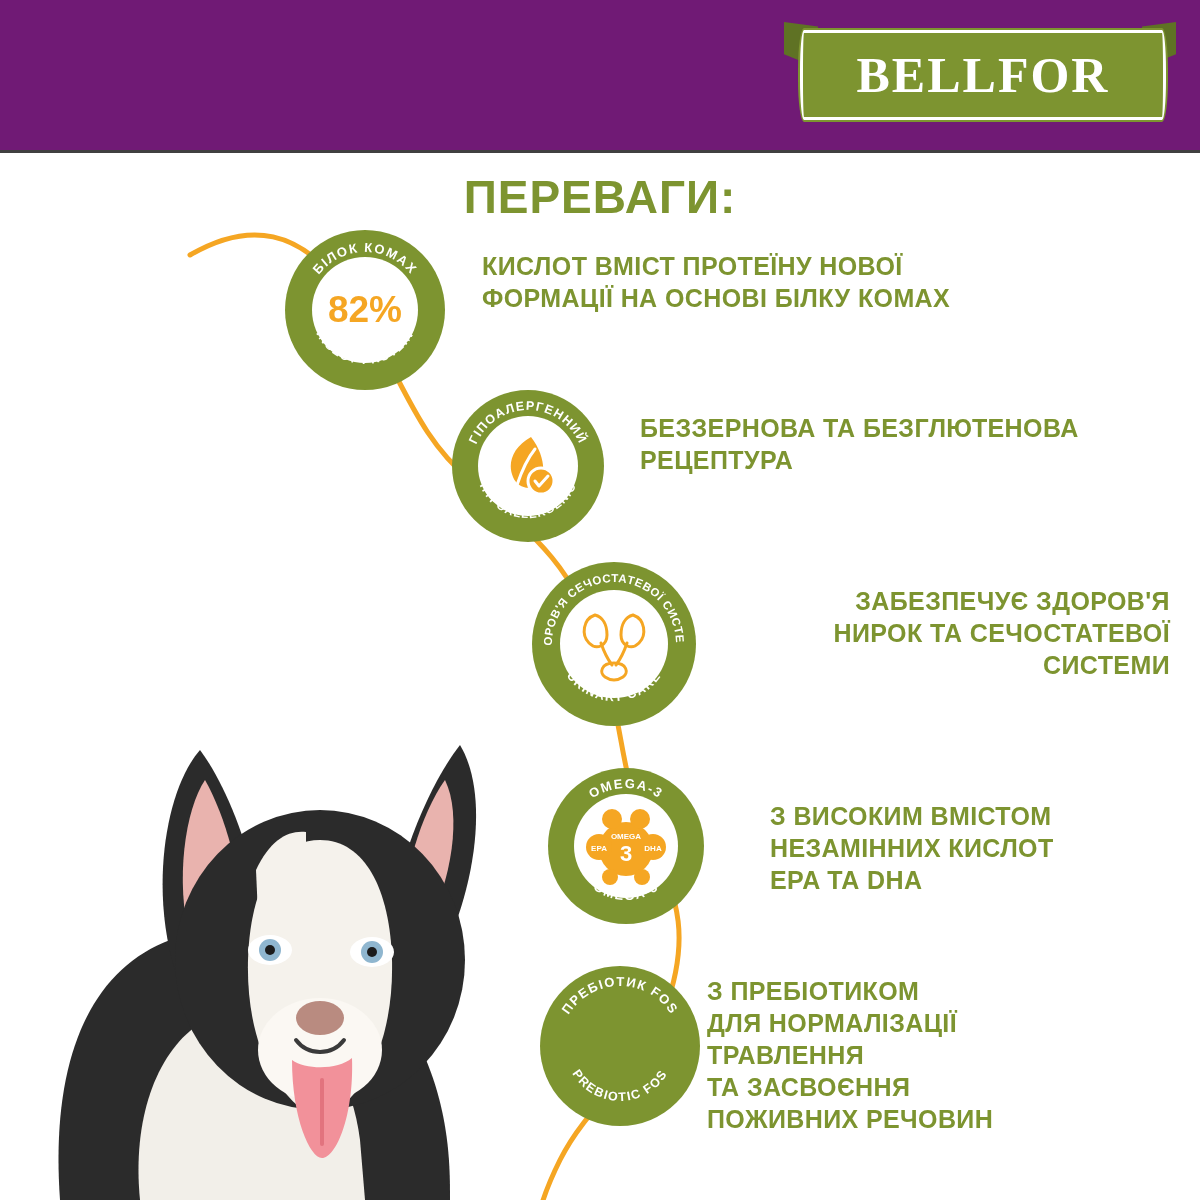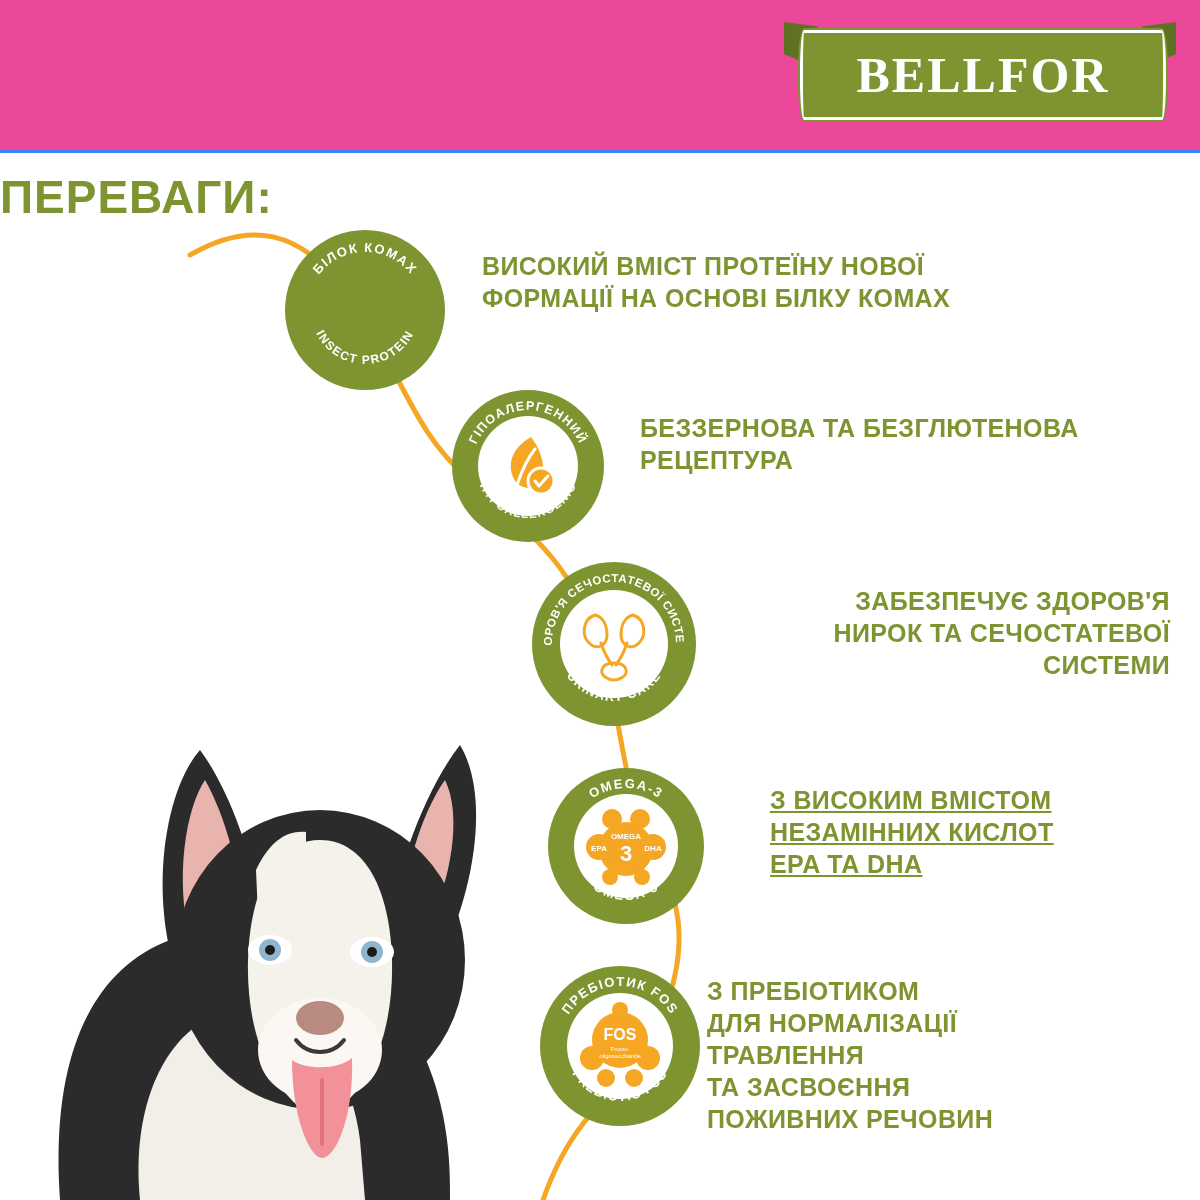--- a/index.html
+++ b/index.html
@@ -14,22 +14,22 @@
     overflow: hidden;
     font-family: "Liberation Sans", sans-serif;
   }
 
   
   .brand-band {
     position: absolute;
     left: 0; top: 0;
     width: 1200px;
     height: 150px;
-    background: #ec4899;
-    border-bottom: 3px solid #3b82f6;
+    background: #701a75;
+    border-bottom: 3px solid #404040;
   }
   .ribbon {
     position: absolute;
     left: 780px;
     top: 22px;
     width: 400px;
     height: 100px;
   }
   .ribbon-body {
     position: absolute;
@@ -73,21 +73,21 @@
     position: relative;
     z-index: 2;
   }
 
   
   .page-title {
     position: absolute;
     left: 0;
     top: 170px;
     width: 1200px;
-    text-align: left;
+    text-align: center;
     font-size: 46px;
     font-weight: 700;
     color: #7d9430;
     letter-spacing: 1px;
   }
 
   
   .dog-photo {
     position: absolute;
     left: 20px;
@@ -196,22 +196,25 @@
       <path id="arcTop1" d="M 22 80 A 58 58 0 0 1 138 80"></path>
       <path id="arcBot1" d="M 26 80 A 54 54 0 0 0 134 80"></path>
     </defs>
     <text font-family="Liberation Sans, sans-serif" font-size="13" font-weight="700" fill="#ffffff" letter-spacing="1.5">
       <textPath href="#arcTop1" startOffset="50%" text-anchor="middle">БІЛОК КОМАХ</textPath>
     </text>
     <text font-family="Liberation Sans, sans-serif" font-size="12" font-weight="700" fill="#ffffff" letter-spacing="1.5">
       <textPath href="#arcBot1" startOffset="50%" text-anchor="middle">INSECT PROTEIN</textPath>
     </text>
   </svg>
-</div>
-<div class="benefit-text" style="left:482px; top:250px; width:560px;">ВИСОКИЙ ВМІСТ ПРОТЕЇНУ НОВОЇ
+  <div class="badge-inner" style="width:106px; height:106px;">
+    <span style="color:#f5a623; font-size:37px; font-weight:700;">82%</span>
+  </div>
+</div>
+<div class="benefit-text" style="left:482px; top:250px; width:560px;">КИСЛОТ ВМІСТ ПРОТЕЇНУ НОВОЇ
 ФОРМАЦІЇ НА ОСНОВІ БІЛКУ КОМАХ</div>
 
 <div class="badge" style="left:452px; top:390px; width:152px; height:152px;">
   <svg class="badge-ring-text" width="152" height="152" viewBox="0 0 152 152">
     <defs>
       <path id="arcTop2" d="M 20 76 A 56 56 0 0 1 132 76"></path>
       <path id="arcBot2" d="M 24 76 A 52 52 0 0 0 128 76"></path>
     </defs>
     <text font-family="Liberation Sans, sans-serif" font-size="12.5" font-weight="700" fill="#ffffff" letter-spacing="1.2">
       <textPath href="#arcTop2" startOffset="50%" text-anchor="middle">ГІПОАЛЕРГЕННИЙ</textPath>
@@ -281,48 +284,35 @@
       <circle cx="61" cy="20" r="10" fill="#f5a623"></circle>
       <circle cx="31" cy="78" r="8" fill="#f5a623"></circle>
       <circle cx="63" cy="78" r="8" fill="#f5a623"></circle>
       <text x="20" y="52" text-anchor="middle" font-family="Liberation Sans, sans-serif" font-size="8" font-weight="700" fill="#ffffff">EPA</text>
       <text x="74" y="52" text-anchor="middle" font-family="Liberation Sans, sans-serif" font-size="8" font-weight="700" fill="#ffffff">DHA</text>
       <text x="47" y="40" text-anchor="middle" font-family="Liberation Sans, sans-serif" font-size="8" font-weight="700" fill="#ffffff">OMEGA</text>
       <text x="47" y="62" text-anchor="middle" font-family="Liberation Sans, sans-serif" font-size="22" font-weight="700" fill="#ffffff">3</text>
     </svg>
   </div>
 </div>
-<div class="benefit-text" style="left:770px; top:784px; width:400px;text-decoration:underline;">З ВИСОКИМ ВМІСТОМ
+<div class="benefit-text" style="left:770px; top:800px; width:400px;">З ВИСОКИМ ВМІСТОМ
 НЕЗАМІННИХ КИСЛОТ
 EPA ТА DHA</div>
 
 <div class="badge" style="left:540px; top:966px; width:160px; height:160px;">
   <svg class="badge-ring-text" width="160" height="160" viewBox="0 0 160 160">
     <defs>
       <path id="arcTop5" d="M 20 80 A 60 60 0 0 1 140 80"></path>
       <path id="arcBot5" d="M 25 80 A 55 55 0 0 0 135 80"></path>
     </defs>
     <text font-family="Liberation Sans, sans-serif" font-size="13" font-weight="700" fill="#ffffff" letter-spacing="1.4">
       <textPath href="#arcTop5" startOffset="50%" text-anchor="middle">ПРЕБІОТИК FOS</textPath>
     </text>
     <text font-family="Liberation Sans, sans-serif" font-size="12.5" font-weight="700" fill="#ffffff" letter-spacing="1.4">
       <textPath href="#arcBot5" startOffset="50%" text-anchor="middle">PREBIOTIC FOS</textPath>
     </text>
   </svg>
-  <div class="badge-inner" style="width:106px; height:106px;">
-    <svg width="96" height="96" viewBox="0 0 96 96">
-      <circle cx="48" cy="42" r="28" fill="#f5a623"></circle>
-      <circle cx="20" cy="60" r="12" fill="#f5a623"></circle>
-      <circle cx="76" cy="60" r="12" fill="#f5a623"></circle>
-      <circle cx="34" cy="80" r="9" fill="#f5a623"></circle>
-      <circle cx="62" cy="80" r="9" fill="#f5a623"></circle>
-      <circle cx="48" cy="12" r="8" fill="#f5a623"></circle>
-      <text x="48" y="42" text-anchor="middle" font-family="Liberation Sans, sans-serif" font-size="16" font-weight="700" fill="#ffffff">FOS</text>
-      <text x="48" y="53" text-anchor="middle" font-family="Liberation Sans, sans-serif" font-size="6" fill="#ffffff">Fructo-</text>
-      <text x="48" y="60" text-anchor="middle" font-family="Liberation Sans, sans-serif" font-size="6" fill="#ffffff">oligosaccharide</text>
-    </svg>
-  </div>
 </div>
 <div class="benefit-text" style="left:707px; top:975px; width:440px;">З ПРЕБІОТИКОМ
 ДЛЯ НОРМАЛІЗАЦІЇ
 ТРАВЛЕННЯ
 ТА ЗАСВОЄННЯ
 ПОЖИВНИХ РЕЧОВИН</div>
 
 </body></html>

